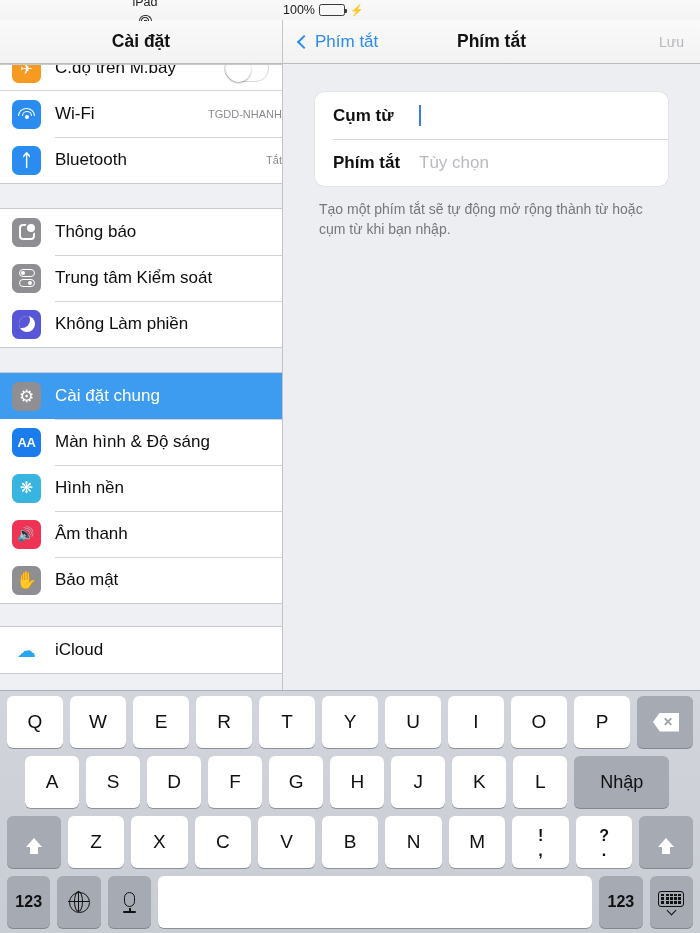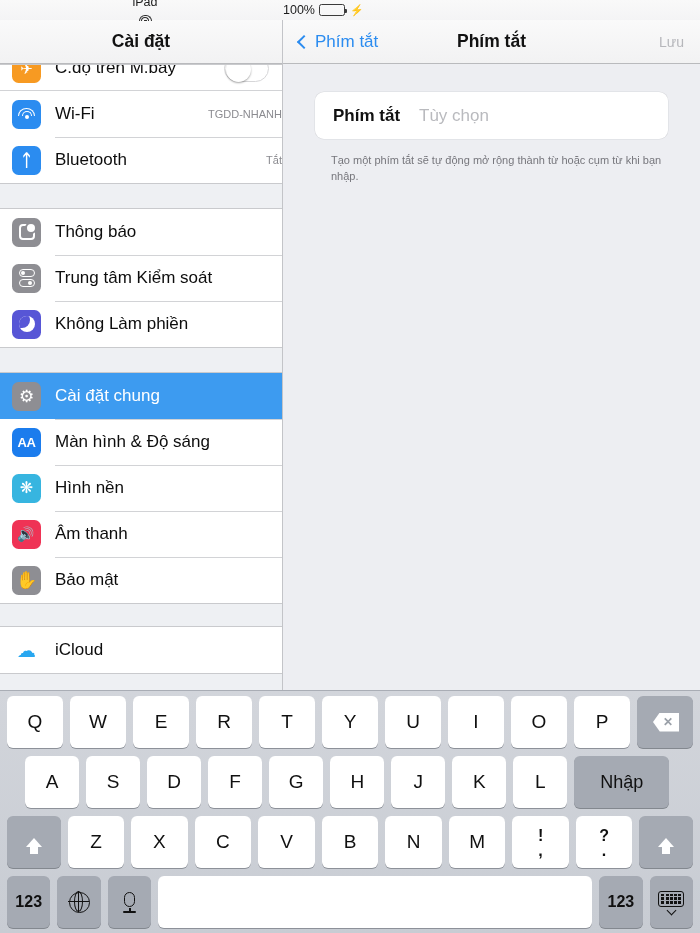--- a/index.html
+++ b/index.html
@@ -129,21 +129,21 @@
 
   .det-body { padding: 28px 32px 0 32px; }
   .form-card { background:#fff; border-radius: 9px; overflow:hidden; box-shadow: 0 0 0 0.5px #d8d9dd;}
   .frow { height: 47px; display:flex; align-items:center; padding-left: 18px; position:relative; }
   .frow + .frow::before { content:""; position:absolute; left:18px; right:0; top:0; height:1px; background:#d8d9dd; }
   .frow-label { font-size:17px; font-weight:bold; color:#111; min-width: 86px; }
   .frow-input { flex:1; font-size:17px; color:#111; display:flex; align-items:center; }
   .caret { display:inline-block; width:2px; height:21px; background:#3a7de0; animation: blink 1.1s steps(1) infinite; }
   @keyframes blink { 0%,50%{opacity:1;} 51%,100%{opacity:0.15;} }
   .placeholder { color:#b9babe; font-size:17px; }
-  .form-note { margin: 14px 4px 0 16px; font-size:11px; line-height:1.42; color:#76767c; }
+  .form-note { margin: 14px 4px 0 4px; font-size:14px; line-height:1.42; color:#76767c; }
 
   
   .keyboard { position:absolute; left:0; bottom:0; width:700px; height:243px;
               background: linear-gradient(#d2d5db,#c8ccd3); z-index: 5;
               border-top: 1px solid #a9adb5; padding: 5px 3px 5px 3px;
               display:flex; flex-direction:column; justify-content:space-between; }
   .krow { display:flex; justify-content:center; gap:7px; padding: 0 4px; }
   .key { height: 52px; background:#fff; border-radius:6px; display:flex; align-items:center;
          justify-content:center; font-size:19px; color:#101010; box-shadow:0 1px 0 #8d9199;
          flex: 1 1 0; min-width:0; cursor:pointer; user-select:none;}
@@ -322,20 +322,27 @@
           <span class="chev"></span>
           <span>Phím tắt</span>
         </span>
         <span class="det-title">Phím tắt</span>
         <span class="save-btn">Lưu</span>
       </div>
 
       <div class="det-body">
         <div class="form-card">
           <div class="frow">
+            <span class="frow-label">Cụm từ</span>
+            <span class="frow-input">
+              <span></span>
+              <span class="caret"></span>
+            </span>
+          </div>
+          <div class="frow">
             <span class="frow-label">Phím tắt</span>
             <span class="frow-input">
               <span class="placeholder">Tùy chọn</span>
             </span>
           </div>
         </div>
         <div class="form-note">Tạo một phím tắt sẽ tự động mở rộng thành từ hoặc cụm từ khi bạn nhập.</div>
       </div>
     </div>
 

